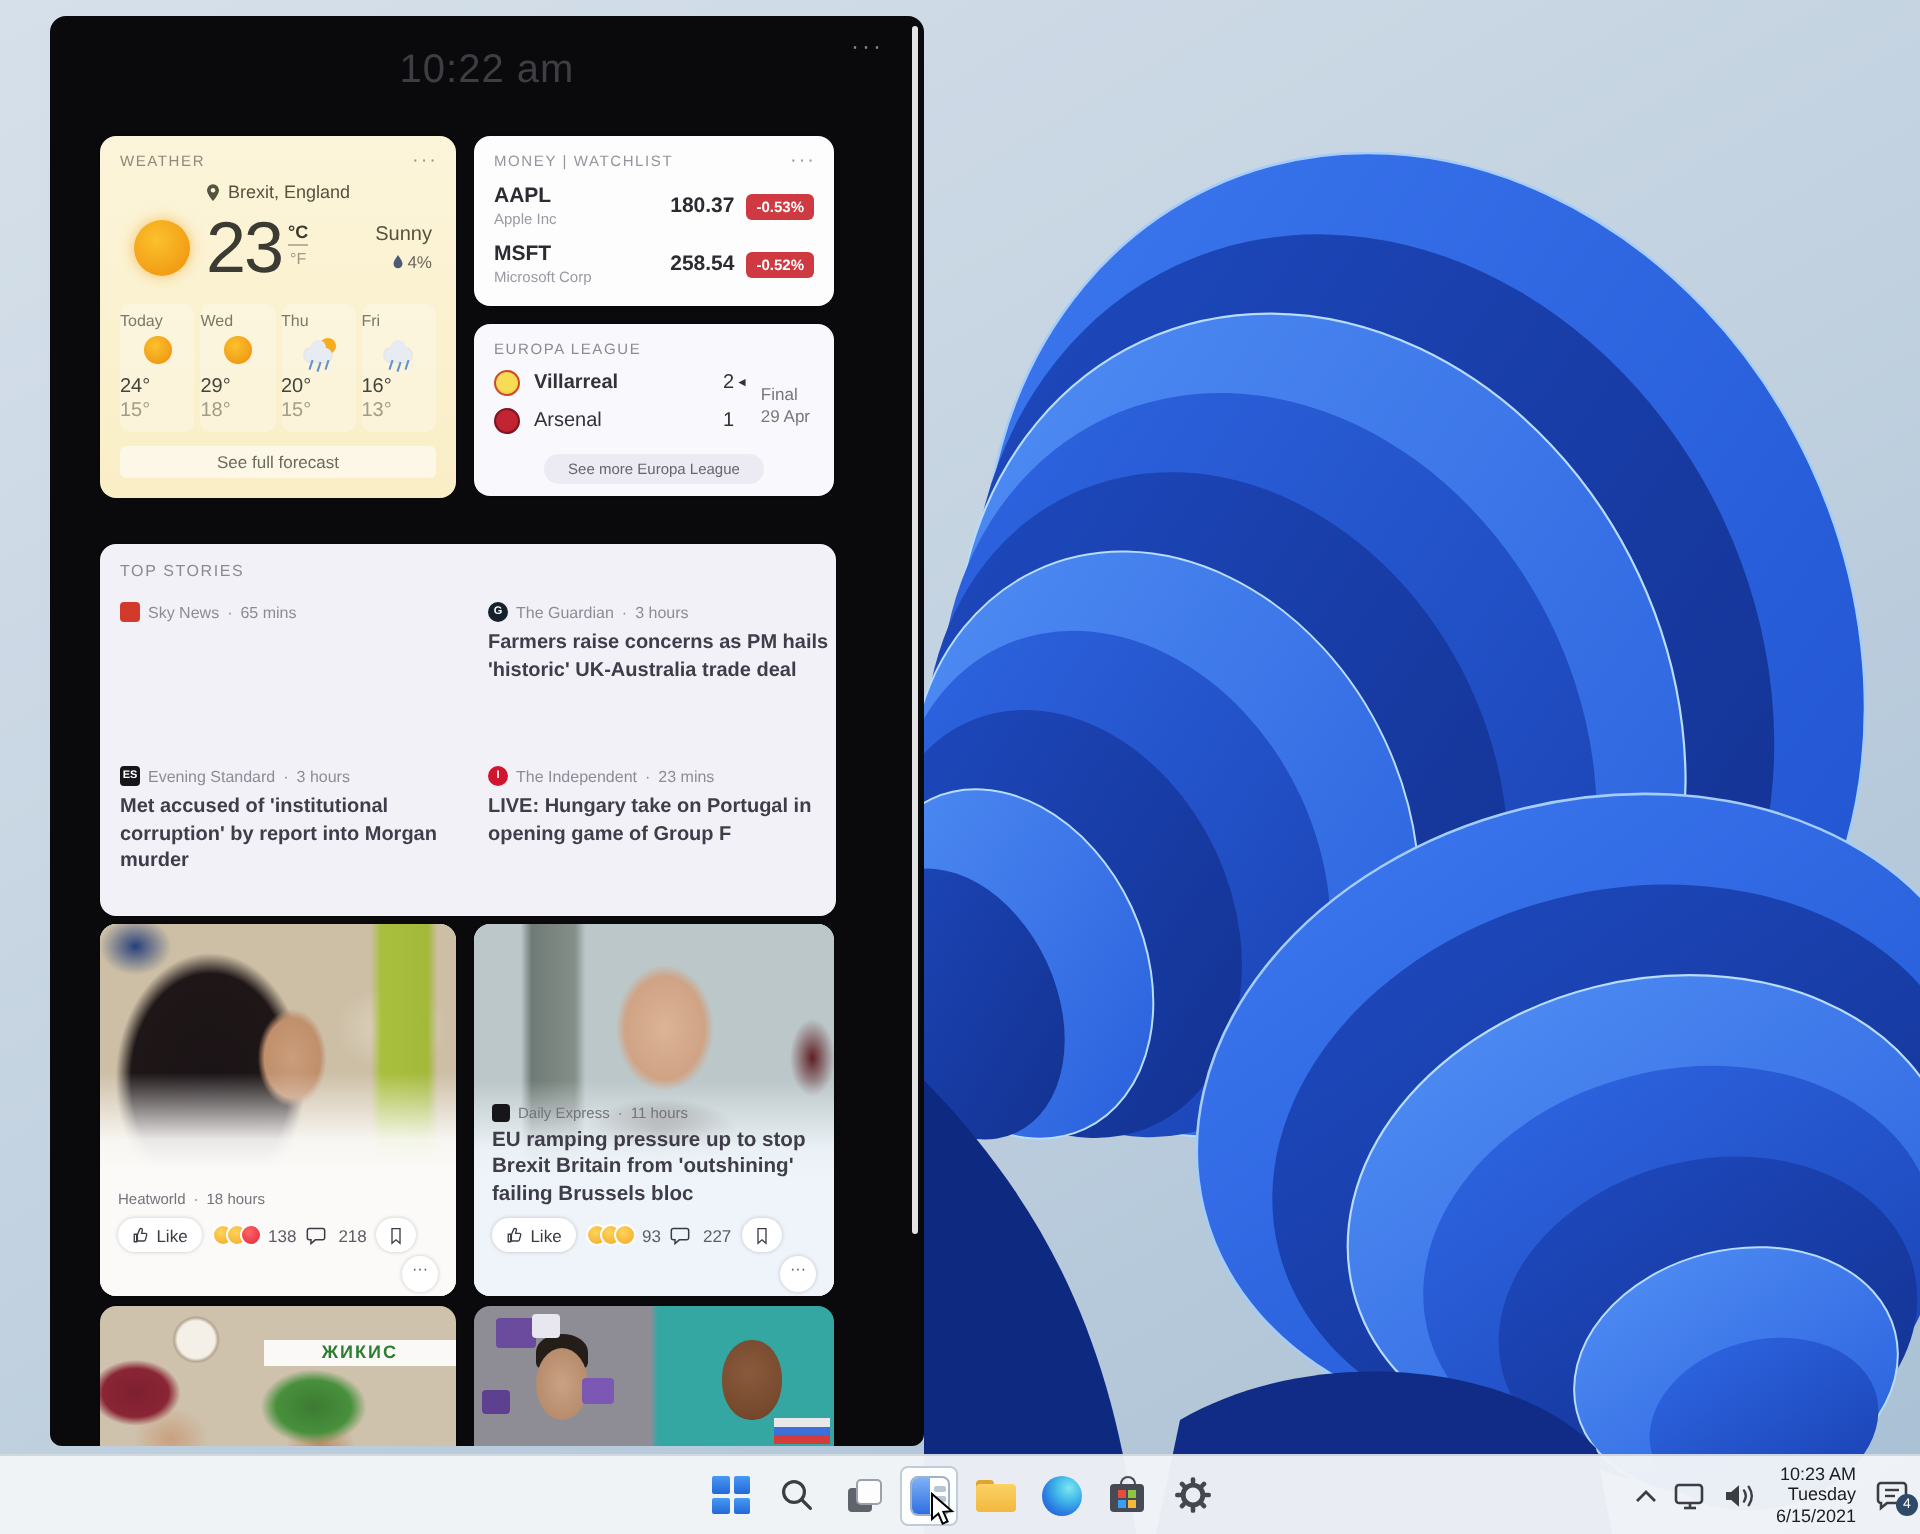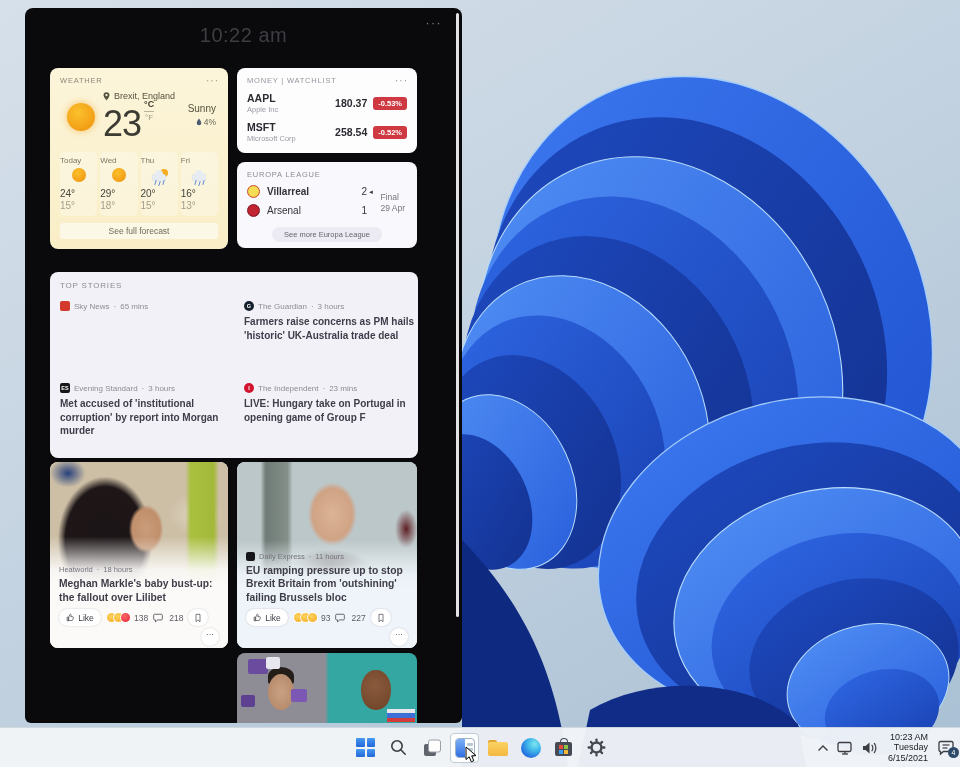--- a/index.html
+++ b/index.html
@@ -10,21 +10,21 @@
 .panel{position:absolute;left:25px;top:8px;width:437px;height:715px;background:#0a0a0c;border-radius:8px 8px 6px 6px;overflow:hidden}
 .panel-time{position:absolute;top:16px;left:0;width:100%;text-align:center;font-size:20px;color:#3d3e44;letter-spacing:.5px}
 .panel-menu{position:absolute;top:8px;right:20px;color:#86868c;font-size:12px;letter-spacing:1.5px}
 .scrollbar{position:absolute;top:5px;right:3px;width:3px;height:604px;background:#e3e3e5;border-radius:2px}
 .card{position:absolute;border-radius:8px;box-shadow:0 0 1px rgba(0,0,0,.4)}
 .wlabel{font-size:7.5px;letter-spacing:.8px;color:#8d8a7c;font-weight:400}
 .dots{position:absolute;top:7px;right:9px;color:#9a988c;font-size:10px;letter-spacing:1px}
 
 .weather{left:25px;top:60px;width:178px;height:181px;background:linear-gradient(#fcf5da,#f9eec6);padding:8px 10px;color:#4b4a40}
 .w-loc{display:flex;justify-content:center;align-items:center;gap:4px;margin-top:6px;font-size:9px;color:#55523f}
-.w-main{display:flex;align-items:flex-start;margin-top:2px}
+.w-main{display:flex;align-items:center;margin-top:2px}
 .w-sun{width:28px;height:28px;border-radius:50%;background:radial-gradient(circle at 40% 35%,#fbc12d,#f29c13 75%);box-shadow:0 0 7px rgba(245,166,35,.65);margin-left:7px}
 .w-temp{font-size:36px;font-weight:300;color:#3c3b33;margin-left:8px;letter-spacing:-1px}
 .w-units{display:flex;flex-direction:column;align-items:center;margin-left:3px;margin-top:-4px}
 .w-units .c{font-size:9px;color:#3c3b33;font-weight:700}
 .w-units .divider{width:10px;height:1px;background:#b9b39c;margin:1.5px 0}
 .w-units .f{font-size:8px;color:#a19a82}
 .w-cond{margin-left:auto;text-align:right;margin-right:2px}
 .w-cond .sunny{font-size:10px;color:#55523f}
 .w-cond .precip{font-size:8.5px;color:#6b675a;margin-top:3px;display:flex;align-items:center;justify-content:flex-end;gap:2px}
 .w-forecast{display:flex;margin-top:7px;gap:3px}
@@ -372,21 +372,20 @@
 
   <div class="card newscard nc1">
     <div class="photo ph-meghan"></div>
     <div class="photo ph-meghan-fade"></div>
     <div class="nc-body">
       <div class="nc-src">
           <span>Heatworld</span>
           <span>·</span>
           <span>18 hours</span>
         </div>
-      <div class="nc-head">Meghan Markle's baby bust-up: the fallout over Lilibet</div>
     </div>
     <div class="nc-actions">
       <div class="pill like">
         <svg width="9" height="9" viewBox="0 0 12 12">
             <path d="M1.5,5.5 h1.6 v5 H1.5 z M3.6,10 h4.3 c.5,0 .9-.3 1-.8 l.9-3.1 c.2-.6-.3-1.2-.9-1.2 H6.4 l.5-2.2 c.1-.5-.2-1-.7-1.1 -.4-.1-.8.1-1,.5 L3.6,5.8 Z" fill="none" stroke="#3c3b44" stroke-width=".9"></path>
           </svg>
         <span>Like</span>
       </div>
       <div class="reactions">
         <span class="emo"></span>
@@ -442,20 +441,25 @@
       </div>
       <div class="pill bm">
         <svg width="8" height="10" viewBox="0 0 12 14">
             <path d="M3,1.5 h6 v11 l-3,-2.6 -3,2.6 z" fill="none" stroke="#3c3b44" stroke-width="1"></path>
           </svg>
       </div>
     </div>
     <div class="nc-more">···</div>
   </div>
 
+  <div class="card bcard bc1">
+      <div class="photo ph-boys">
+        <div class="banner">ЖИКИС</div>
+      </div>
+    </div>
   <div class="card bcard bc2">
       <div class="photo ph-split">
         <div class="hair1"></div>
         <div class="face1"></div>
         <div class="purple1"></div>
         <div class="purple2"></div>
         <div class="purple3"></div>
         <div class="white1"></div>
         <div class="face2"></div>
         <div class="flag"></div>

